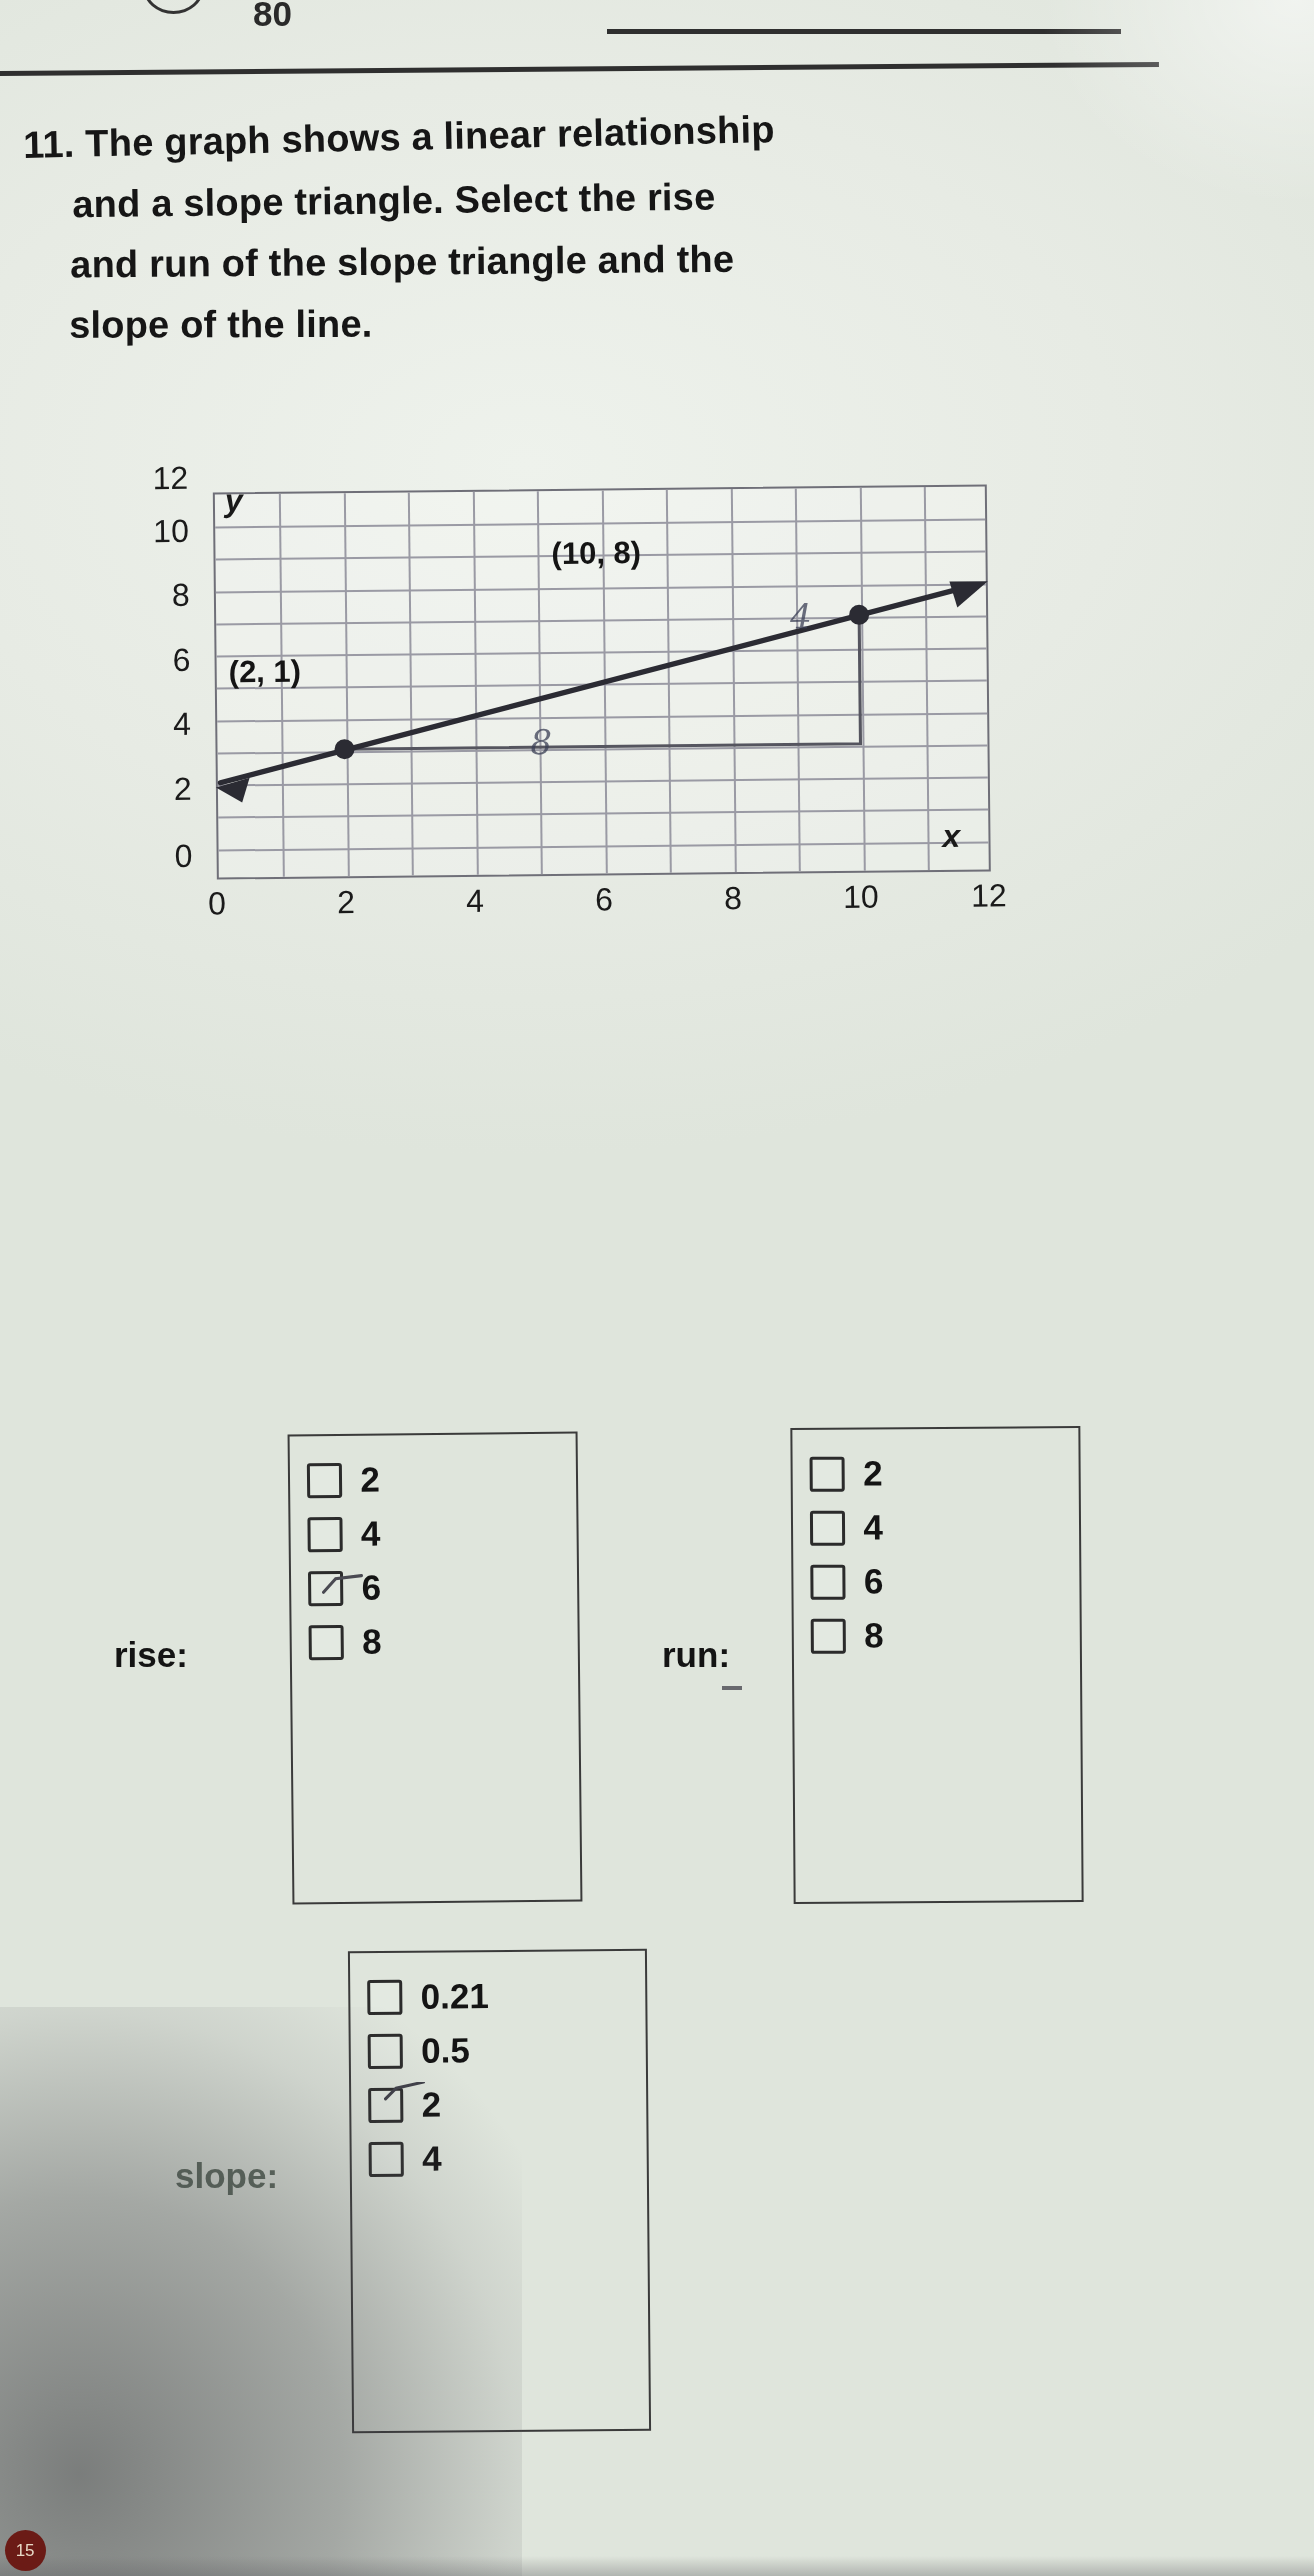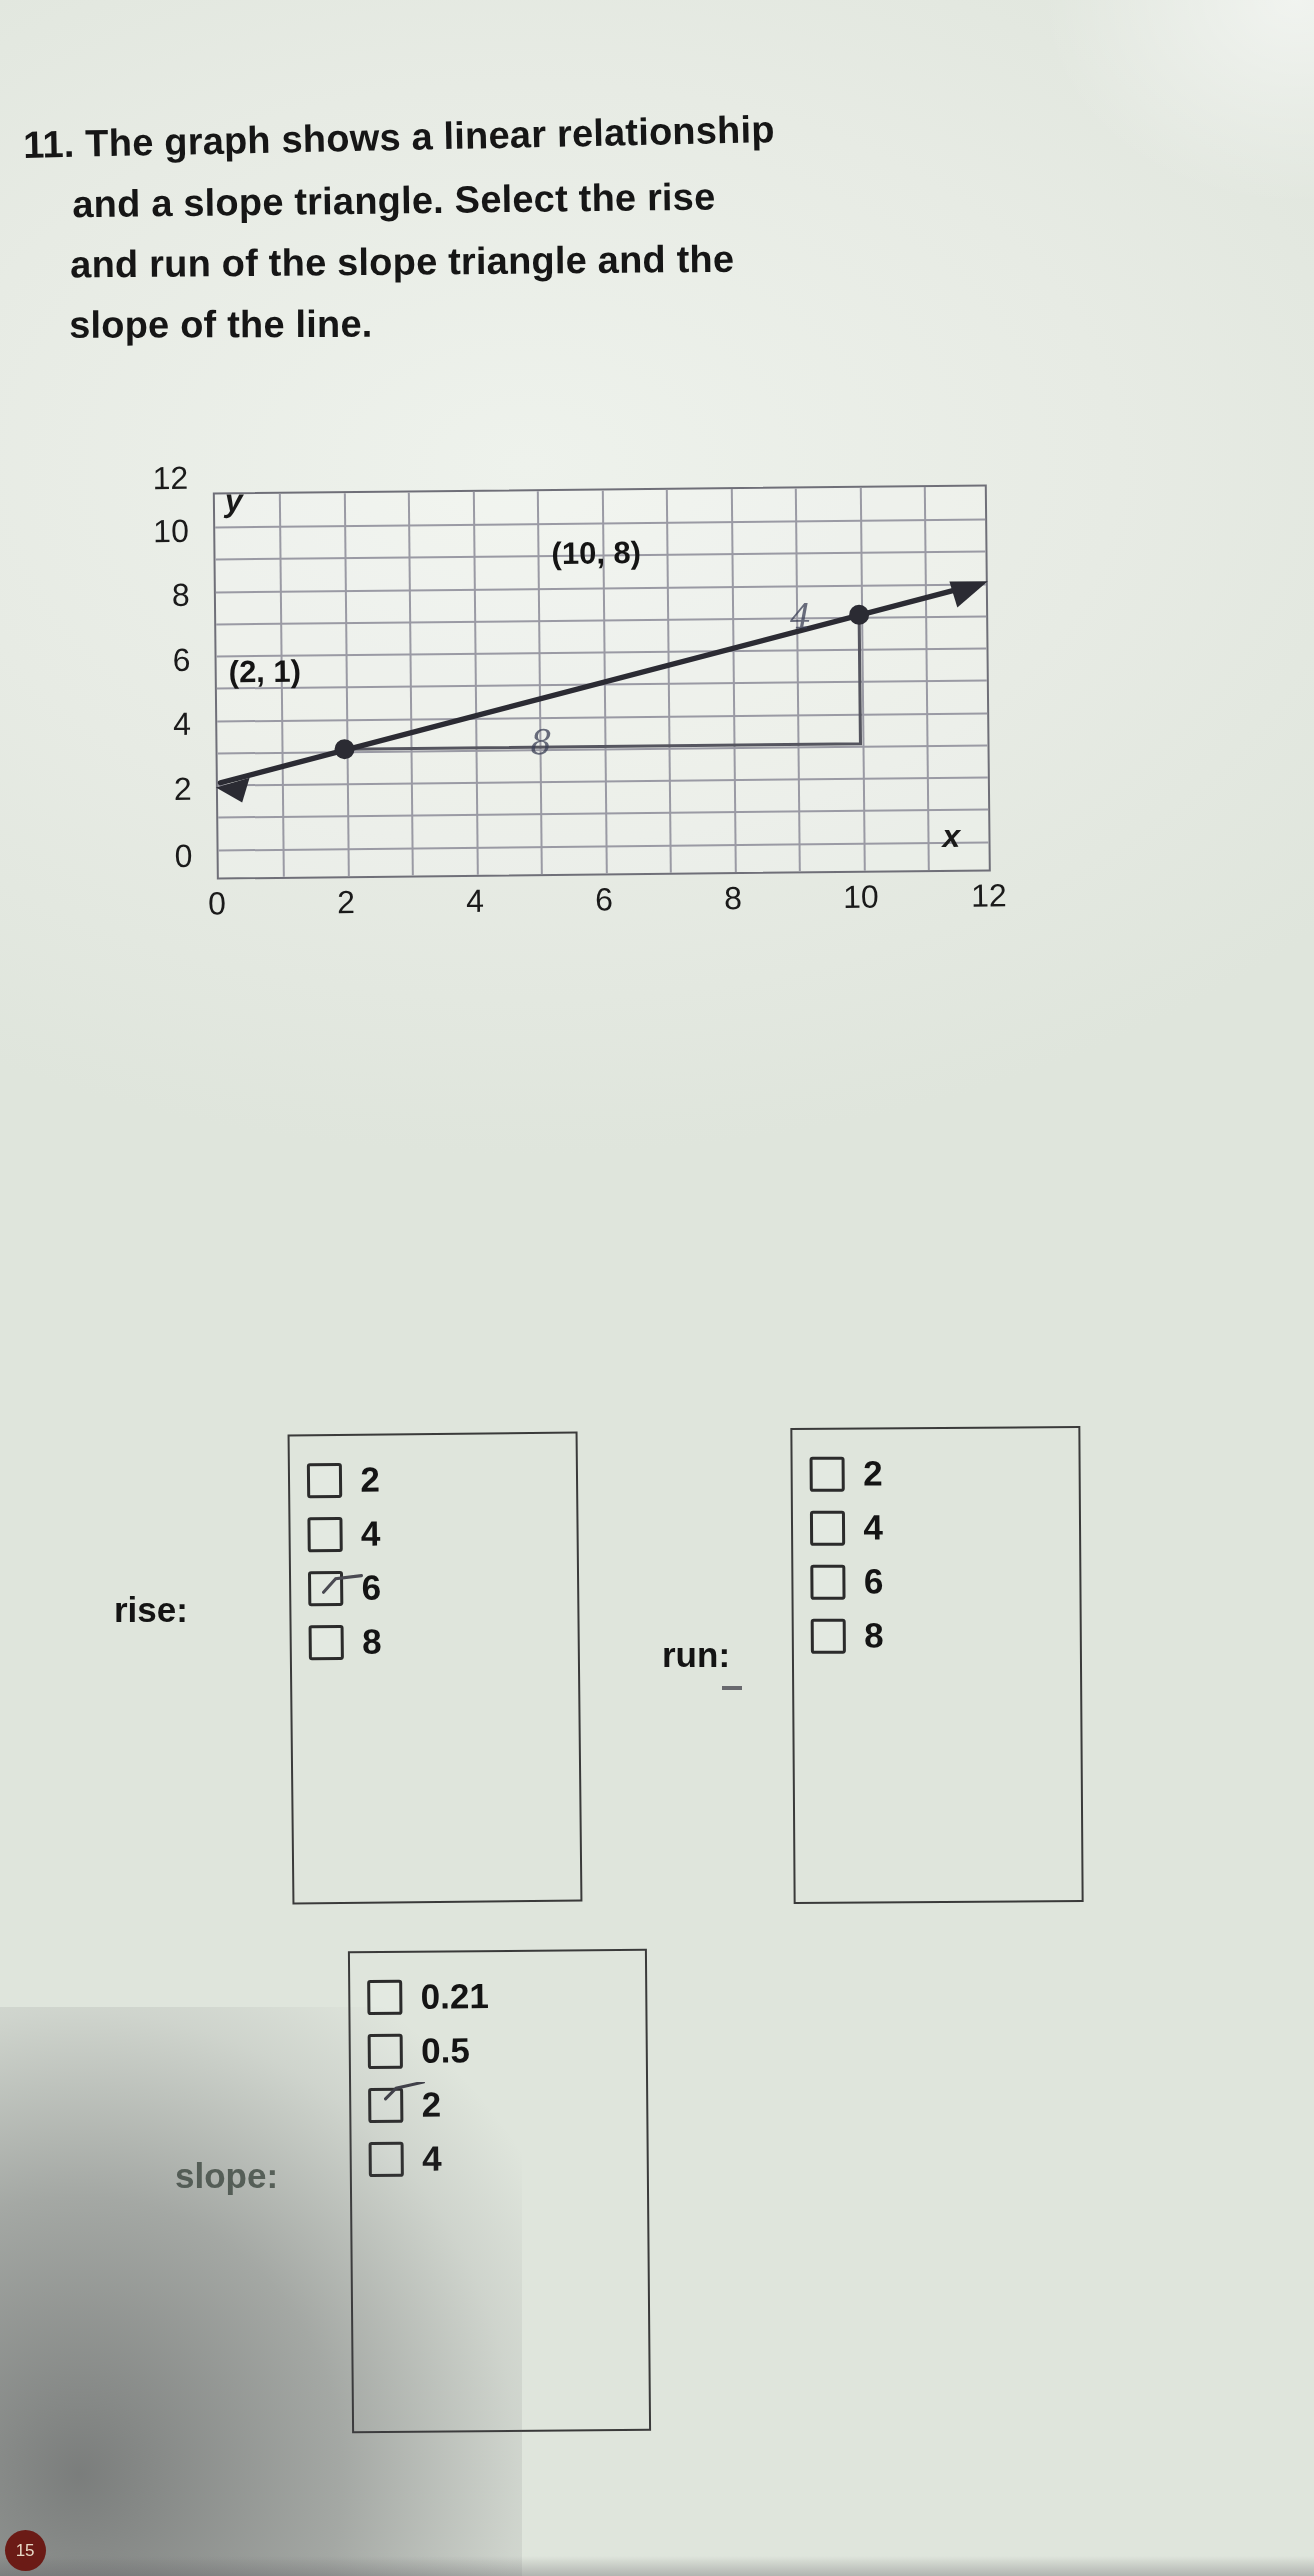--- a/index.html
+++ b/index.html
@@ -241,20 +241,27 @@
     width: 1314px;
     height: 20px;
     background: linear-gradient(180deg, rgba(120,120,125,0.0) 0%, rgba(90,90,95,0.35) 100%);
   }
 </style>
 </head>
 <body>
 
 <div id="page">
 
+  <div class="top-crop">
+    <div class="top-circle"></div>
+
+    <div class="top-num">80</div>
+    <div class="top-rule-right"></div>
+    <div class="top-rule-full"></div>
+  </div>
 
   <div class="question">
     <div class="qline l1">
       <span class="qnum">11.</span>
       <span>The graph shows a linear relationship</span>
     </div>
     <div class="qline l2">and a slope triangle. Select the rise</div>
     <div class="qline l3">and run of the slope triangle and the</div>
     <div class="qline l4">slope of the line.</div>
   </div>
@@ -321,21 +328,21 @@
     <div class="axis-label" style="left:349px; top:421px;">4</div>
     <div class="axis-label" style="left:478px; top:421px;">6</div>
     <div class="axis-label" style="left:607px; top:421px;">8</div>
     <div class="axis-label" style="left:726px; top:421px;">10</div>
     <div class="axis-label" style="left:854px; top:421px;">12</div>
 
     <div class="axis-italic" style="left:112px; top:18.4px;">y</div>
     <div class="axis-italic" style="left:826px; top:361px;">x</div>
   </div>
 
-  <div class="group-label" style="left:114px; top:1590px;">rise:</div>
+  <div class="group-label" style="left:114px; top:1635px;">rise:</div>
   <div class="opt-group" style="left:290px; top:1433px; width:290px; height:470px; transform: rotate(-0.6deg);">
     <div class="opt-row">
       <div class="checkbox"></div>
       <div class="opt-text">2</div>
     </div>
     <div class="opt-row">
       <div class="checkbox"></div>
       <div class="opt-text">4</div>
     </div>
     <div class="opt-row">

